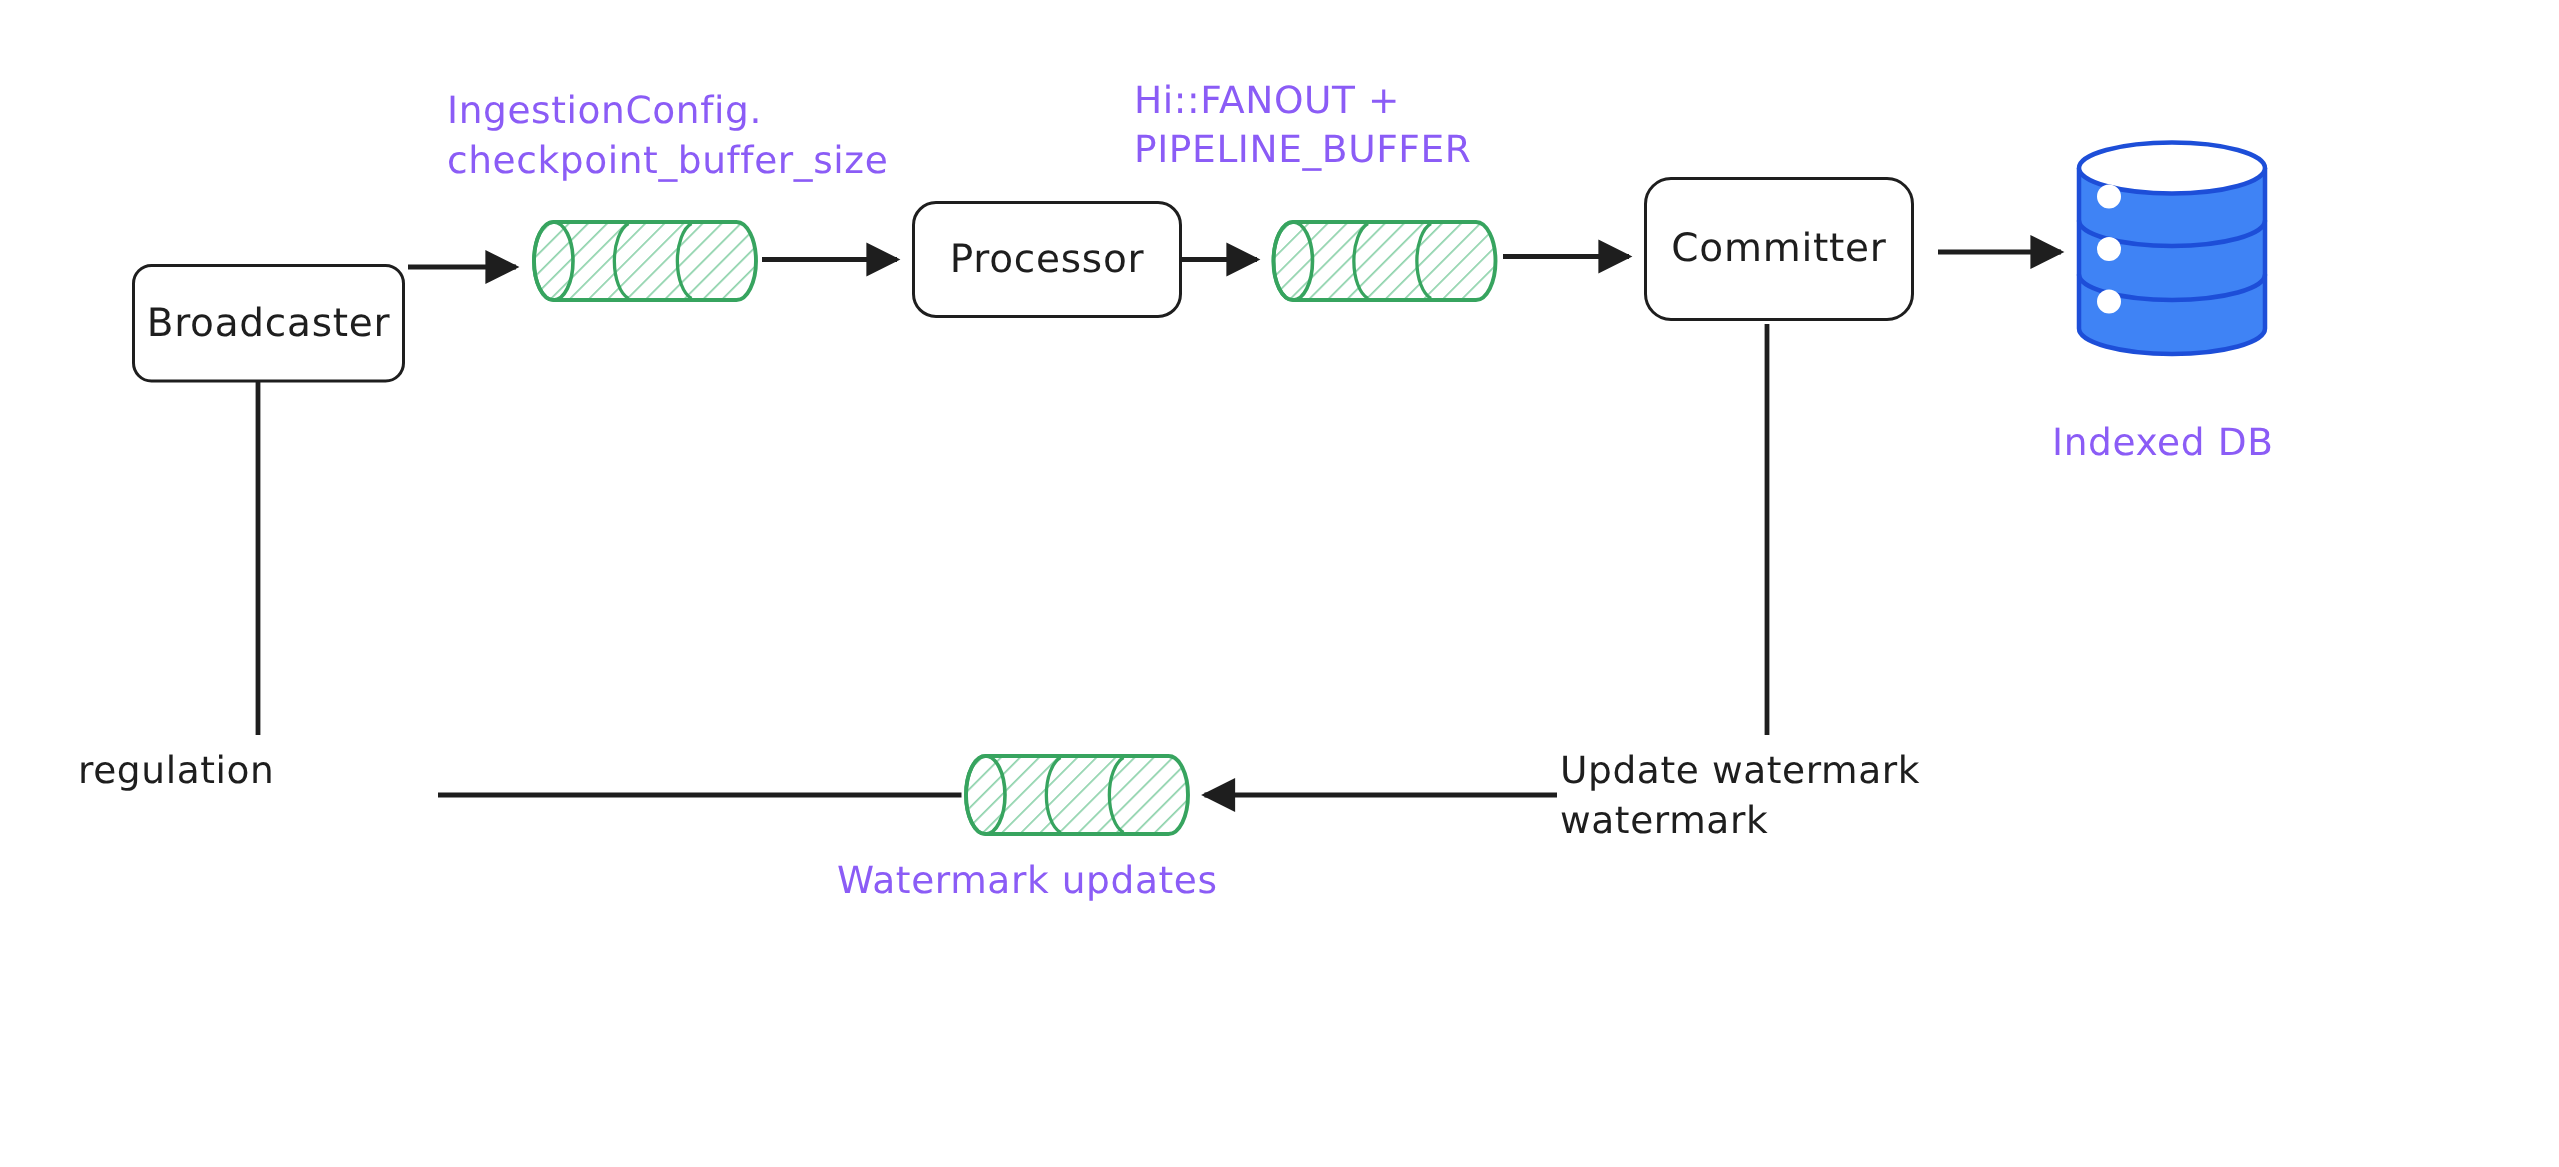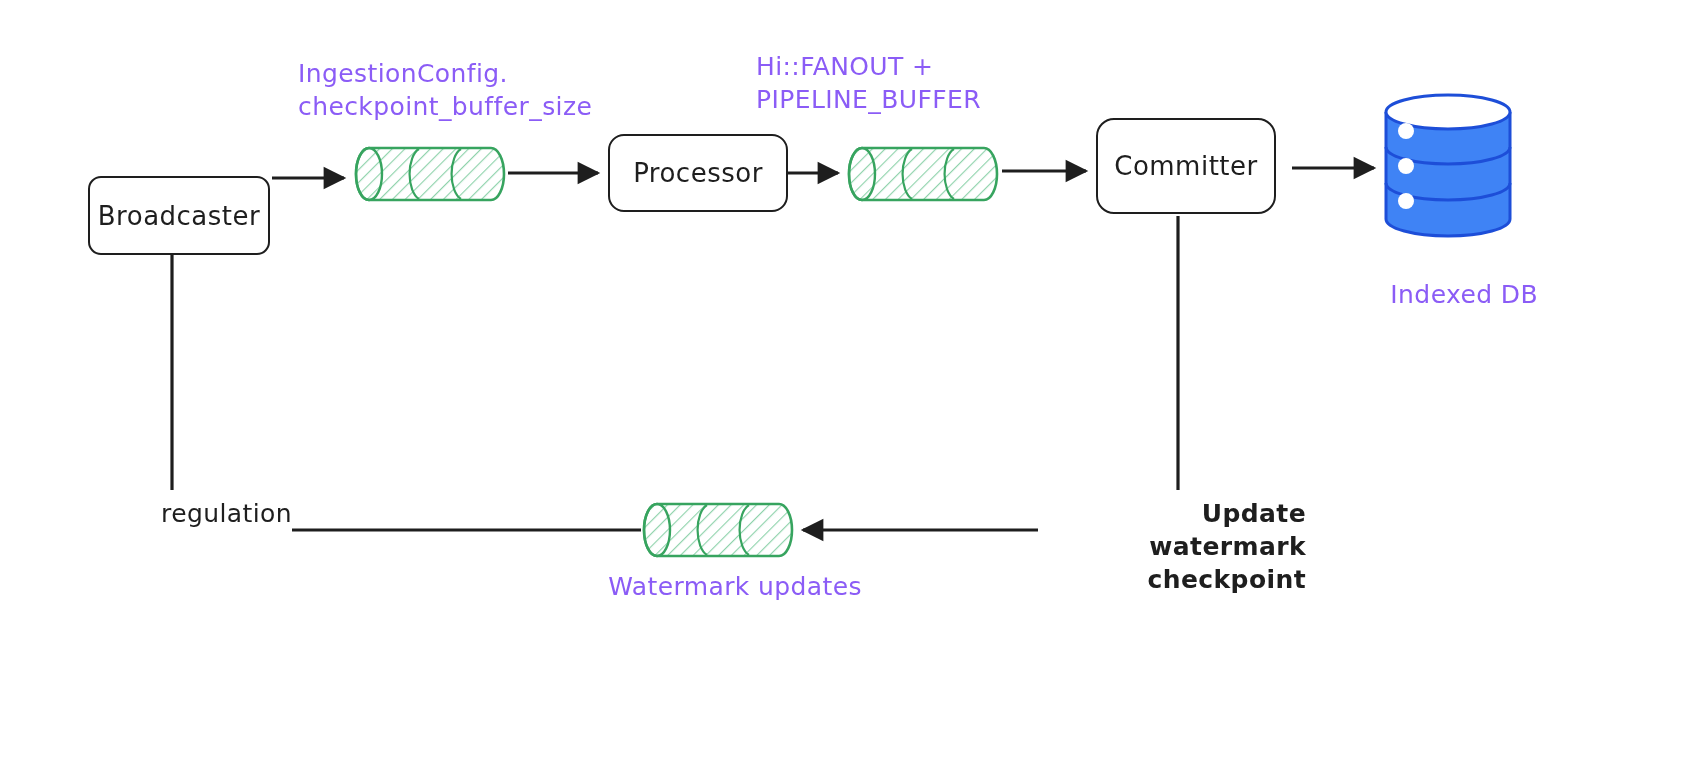--- a/index.html
+++ b/index.html
@@ -8,25 +8,25 @@
   .layer{position:absolute;left:0;top:0;}
   .edge{stroke:#1e1e1e;stroke-width:3.2;fill:none;}
   .node{position:absolute;display:flex;align-items:center;justify-content:center;
     border:2.5px solid #1e1e1e;border-radius:16px;background:#ffffff;
     font-size:26px;letter-spacing:.5px;color:#1e1e1e;box-sizing:border-box;}
   #node-broadcaster{left:88px;top:148px;width:182px;height:79px;border-radius:13px;margin-top:28px;}
   #node-processor{left:608px;top:134px;width:180px;height:78px;border-radius:16px;}
   #node-committer{left:1096px;top:118px;width:180px;height:96px;border-radius:18px;}
   .label{position:absolute;font-size:25px;line-height:33px;letter-spacing:.4px;}
   .label.blue{color:#8b5cf6;}
-  .label.center{text-align:right;}
+  .label.center{text-align:left;}
   #label-buffer1{left:298px;top:57px;}
   #label-buffer2{left:756px;top:50px;}
   #label-indexed-db{left:1368px;top:278px;width:170px;}
-  #label-update-watermark{left:1040px;top:497px;width:266px;font-weight:bold;}
+  #label-update-watermark{left:1040px;top:497px;width:266px;}
   #label-watermark-updates{left:558px;top:570px;width:304px;}
   #label-regulation{left:52px;top:497px;width:240px;}
 </style>
 </head>
 <body>
 
 <div class="canvas">
 
   <svg class="layer" width="1706" height="778" viewBox="0 0 1706 778">
     <defs>
@@ -90,21 +90,21 @@
     <div>Hi::FANOUT +</div>
     <div>PIPELINE_BUFFER</div>
   </div>
 
   <div class="label blue center" id="label-indexed-db">
     <div>Indexed DB</div>
   </div>
 
   <div class="label center" id="label-update-watermark">
     <div>Update watermark</div>
-    <div>checkpoint</div>
+    <div>watermark</div>
   </div>
 
   <div class="label blue center" id="label-watermark-updates">
     <div>Watermark updates</div>
   </div>
 
   <div class="label center" id="label-regulation">
     <div>regulation</div>
   </div>
 

